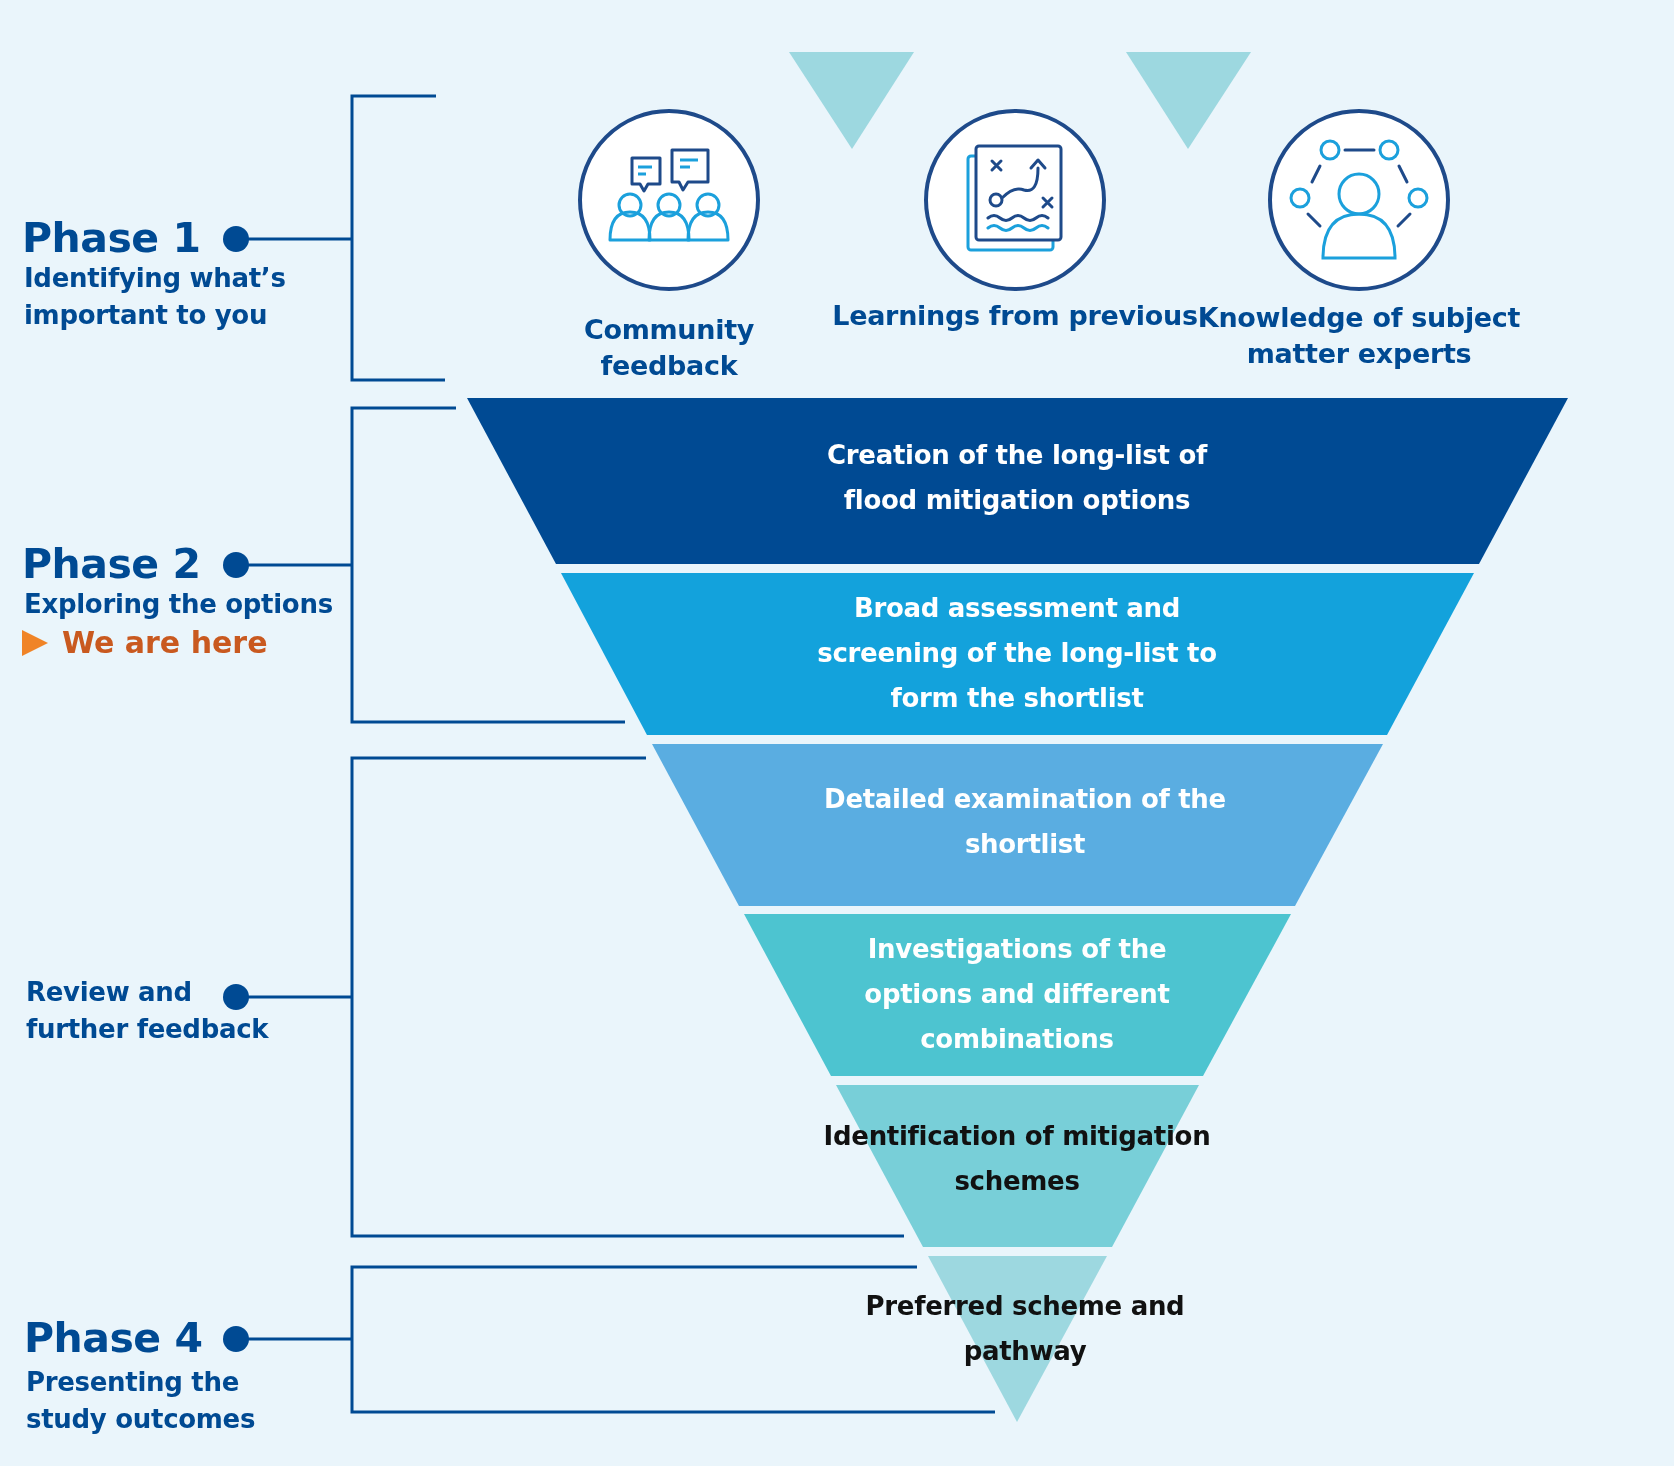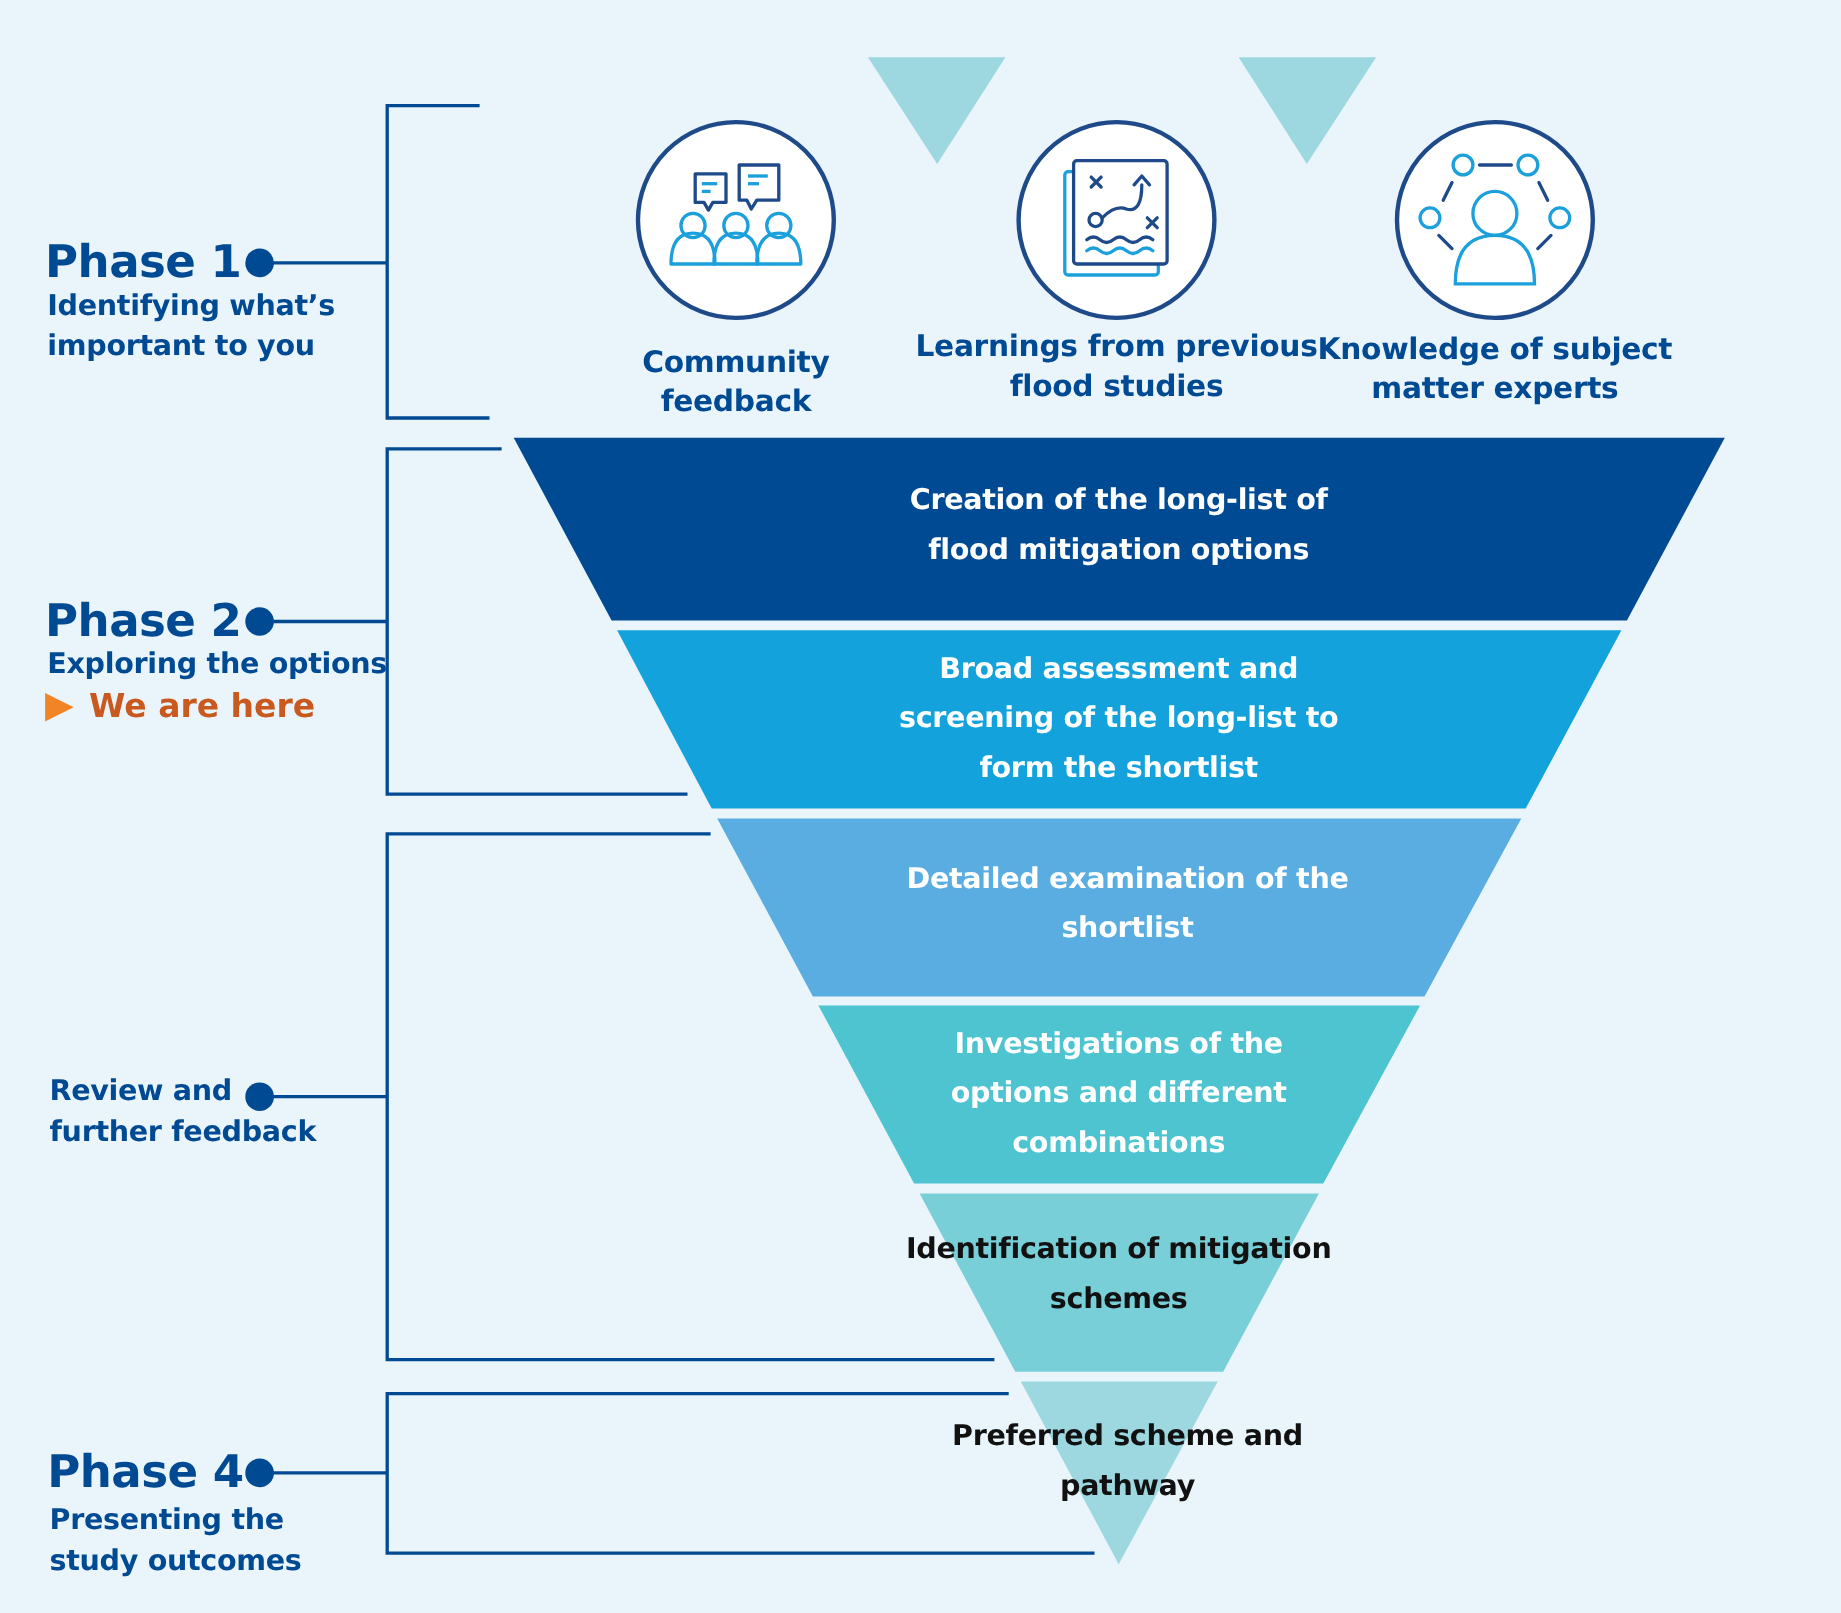--- a/index.html
+++ b/index.html
@@ -4,21 +4,21 @@
 <style>
   html, body { margin: 0; padding: 0; }
   body {
     width: 1674px; height: 1466px;
     background: #eaf5fb;
     position: relative;
     overflow: hidden;
     font-family: "DejaVu Sans", "Liberation Sans", sans-serif;
   }
   #diagram { position: absolute; left: 0; top: 0; width: 1674px; height: 1466px; }
-  .phase-block { position: absolute; left: 22px; color: #004a93; margin-left: 19px; }
+  .phase-block { position: absolute; left: 22px; color: #004a93; }
   .phase-title { font-size: 41px; font-weight: bold; letter-spacing: -0.5px; line-height: 44px; white-space: nowrap; }
   .phase-sub { font-size: 26px; font-weight: bold; line-height: 37px; padding-left: 2px; white-space: nowrap; letter-spacing: -0.3px; }
   .here { color: #c9591f; font-size: 30px; font-weight: bold; line-height: 40px; white-space: nowrap; display: flex; align-items: center; text-align: center; }
   .here-arrow { width: 0; height: 0; border-top: 13px solid transparent; border-bottom: 13px solid transparent; border-left: 26px solid #f08427; margin-right: 14px; }
   .caption { position: absolute; text-align: center; color: #004a93; font-size: 27px; font-weight: bold; line-height: 36px; white-space: nowrap; transform: translateX(-50%); letter-spacing: -0.3px; }
   .band-label { position: absolute; text-align: center; font-size: 26px; font-weight: bold; line-height: 45px; white-space: nowrap; transform: translateX(-50%); letter-spacing: -0.3px; }
   .band-label.light { color: #ffffff; }
   .band-label.dark { color: #111111; }
 </style>
 </head>
@@ -140,21 +140,20 @@
   <div class="phase-sub" style="margin-top:4px;">Presenting the</div>
   <div class="phase-sub">study outcomes</div>
 </div>
 
 <div class="caption" style="left:669px; top:296px;margin-top:16px;">
   <div>Community</div>
   <div>feedback</div>
 </div>
 <div class="caption" style="left:1015px; top:298px;">
   <div>Learnings from previous</div>
-  <div>flood studies</div>
 </div>
 <div class="caption" style="left:1359px; top:300px;">
   <div>Knowledge of subject</div>
   <div>matter experts</div>
 </div>
 
 <div class="band-label light" style="left:1017px; top:433px;">
   <div>Creation of the long-list of</div>
   <div>flood mitigation options</div>
 </div>

